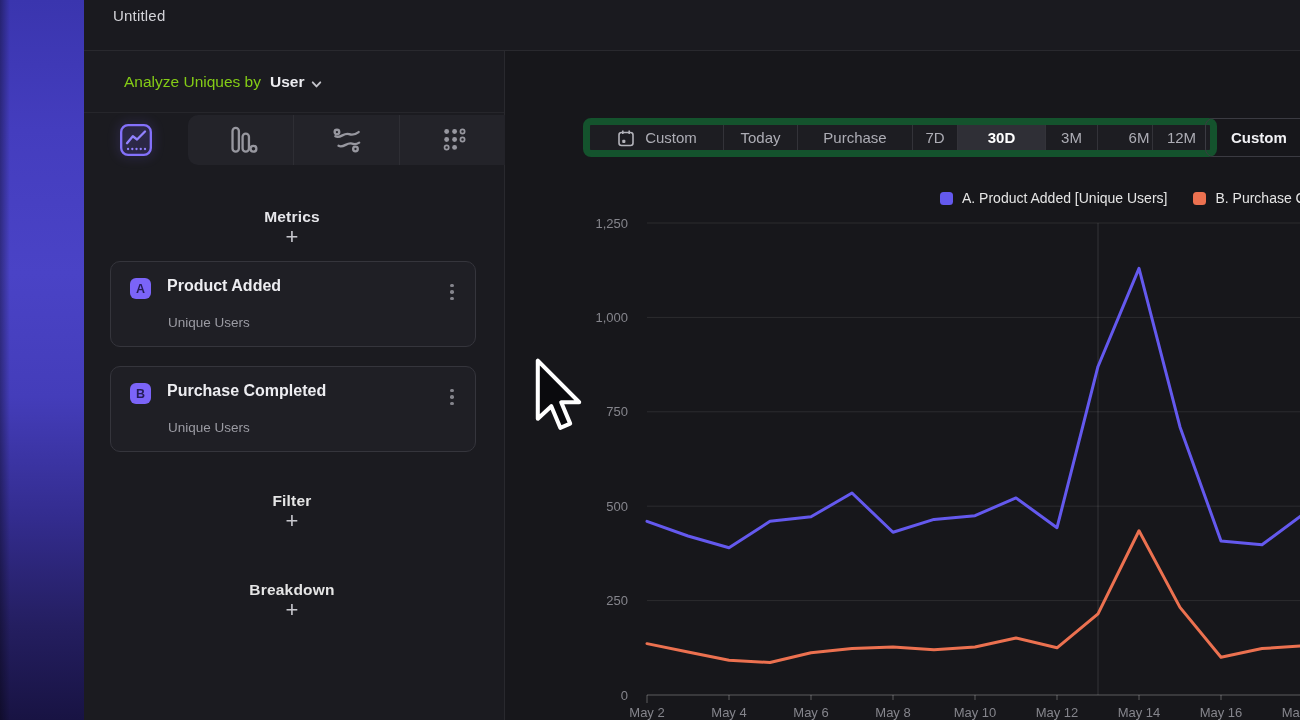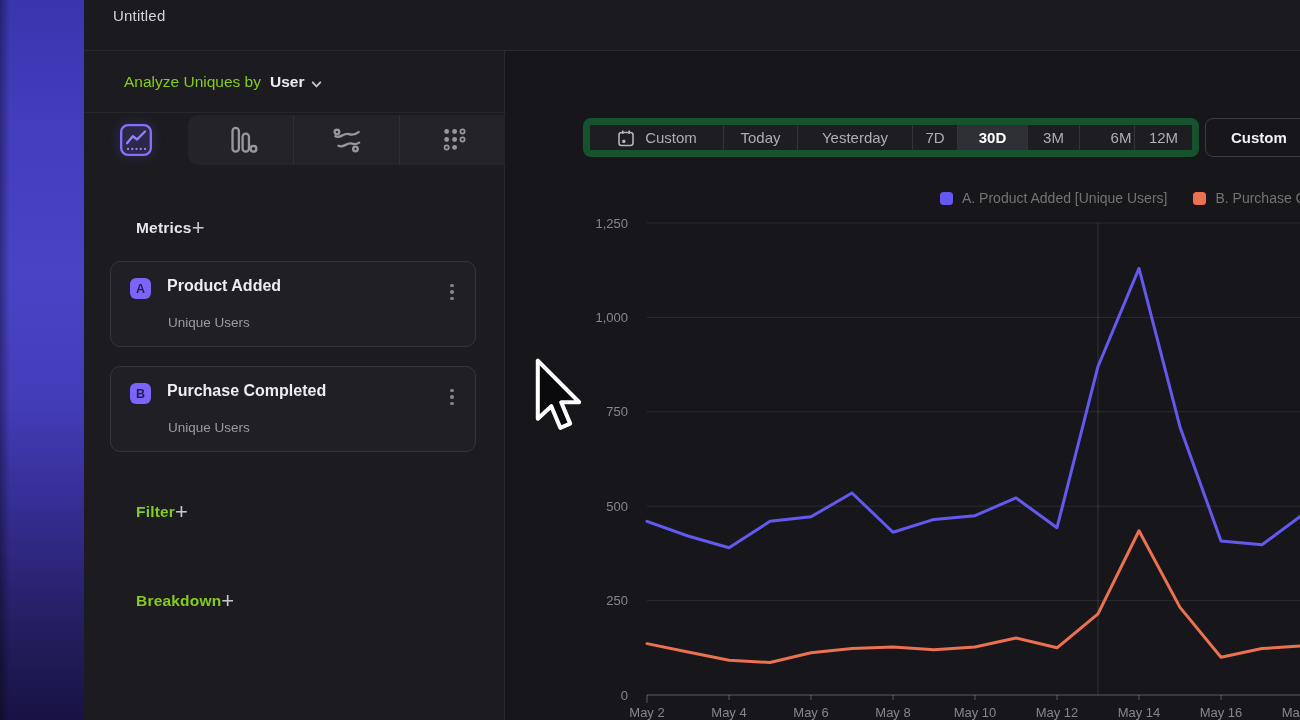--- a/index.html
+++ b/index.html
@@ -25,61 +25,61 @@
   .analyze-label { font-size:15.5px; color:#84cc16; }
   .analyze-value { font-size:15.5px; color:#ececf0; font-weight:700; display:flex; align-items:flex-end; gap:6px; }
 
   .tabs-row { position:absolute; left:0; top:62px; width:100%; height:54px; }
   .tab-first { position:absolute; left:0; top:2px; width:104px; height:50px; display:flex; align-items:center; justify-content:center; }
   .tab-block { position:absolute; left:104px; top:2px; width:317px; height:50px; background:#232329;
     border-radius:10px 0 0 10px; display:flex; }
   .tab-cell { flex:1; display:flex; align-items:center; justify-content:center; }
   .tab-cell + .tab-cell { border-left:1px solid #2e2e34; }
 
-  .metrics-header, .section-row { position:absolute; left:12px; width:100%; height:36px;
-    display:flex; align-items:center; justify-content:flex-start; padding:0 44px 0 40px; }
+  .metrics-header, .section-row { position:absolute; left:0; width:100%; height:36px;
+    display:flex; align-items:center; justify-content:center; padding:0 44px 0 40px;flex-direction:column; }
   .metrics-header { top:159px; }
   .metrics-header .label { font-size:15.5px; font-weight:700; color:#e6e6ea; letter-spacing:.2px; }
   .plus { font-size:22px; font-weight:300; color:#c7c7cd; line-height:1; cursor:default; }
 
   .metric-card { position:absolute; left:26px; width:366px; height:86px; background:#1f1f25;
     border:1px solid #35353c; border-radius:10px; }
   .card-a { top:210px; } .card-b { top:315px; }
   .metric-badge { position:absolute; left:19px; top:16px; width:21px; height:21px; border-radius:6px;
     background:#7b64f8; color:#241b56; font-size:12.5px; font-weight:700;
     display:flex; align-items:center; justify-content:center; }
   .metric-name { position:absolute; left:56px; top:15px; font-size:16px; font-weight:600; color:#ededf1; }
   .metric-sub  { position:absolute; left:57px; top:53px; font-size:13.5px; color:#9b9ba3; }
   .kebab { position:absolute; right:14px; top:19px; width:18px; height:22px;
     display:flex; flex-direction:column; align-items:center; justify-content:center; gap:3px; }
   .kebab i { width:3.5px; height:3.5px; border-radius:50%; background:#84848c; }
 
   .section-filter { top:443px; } .section-breakdown { top:532px; }
-  .section-row .label { font-size:15.5px; font-weight:600; color:#84cc16; letter-spacing:.2px; }
+  .section-row .label { font-size:15.5px; font-weight:600; color:#e5e5e5; letter-spacing:.2px; }
 
   
   .rpanel { position:absolute; left:421px; top:51px; width:795px; height:669px; background:#17171b; }
   .range-group { position:absolute; left:78px; top:67px; height:39px; display:flex;
     border:7px solid #14532d; border-radius:8px; background:#1d1d22; overflow:hidden; }
   .seg { height:100%; display:flex; align-items:center; justify-content:center;
     font-size:15px; color:#adadb5; white-space:nowrap; }
   .seg + .seg { border-left:1px solid #333339; }
   .seg.selected { background:#2f2f36; color:#ffffff; font-weight:700; }
   .seg-custom { width:133px; gap:9px; } .seg-today { width:74px; } .seg-yesterday { width:115px; }
-  .seg-7d { width:45px;align-items:center; } .seg-30d { width:70px; } .seg-3m { width:52px; }
+  .seg-7d { width:45px;align-items:center; } .seg-30d { width:88px; } .seg-3m { width:52px; }
   .seg-6m { width:55px;padding-left:28px; } .seg-12m { width:58px; }
   .compare-btn { position:absolute; left:700px; top:67px; width:122px; height:39px;
     border:1px solid #3b3b42; border-radius:8px; background:transparent;
     font-size:15px; font-weight:700; color:#f1f1f4; display:flex; align-items:center; padding-left:25px;
     font-family:"Liberation Sans", sans-serif; }
 
   .legend { position:absolute; left:435px; top:139px; display:flex; gap:26px; white-space:nowrap; }
   .legend-item { display:flex; align-items:center; gap:9px; }
   .legend-swatch { width:13px; height:13px; border-radius:3.5px; }
-  .legend-label { font-size:14px; color:#737373; }
+  .legend-label { font-size:14px; color:#e5e5e5; }
 
   #chart-svg { position:absolute; left:0; top:0; width:795px; height:669px;
     font-family:"Liberation Sans", sans-serif; }
 
   .cursor { position:absolute; left:533px; top:357px; pointer-events:none; }
 </style>
 </head>
 <body>
 
 <div class="stage">
@@ -235,21 +235,21 @@
             <line x1="6.8" y1="2.6" x2="6.8" y2="6"></line>
             <line x1="13.2" y1="2.6" x2="13.2" y2="6"></line>
             <rect x="6.2" y="11.8" width="3.2" height="3.2" rx="0.9" fill="#b3b3ba" stroke="none"></rect>
           </svg>
           <span>Custom</span>
         </div>
         <div class="seg seg-today">
             <span>Today</span>
           </div>
         <div class="seg seg-yesterday">
-            <span>Yesterday</span>
+            <span>Purchase</span>
           </div>
         <div class="seg seg-7d">
             <span>7D</span>
           </div>
         <div class="seg seg-30d selected">
             <span>30D</span>
           </div>
         <div class="seg seg-3m">
             <span>3M</span>
           </div>

